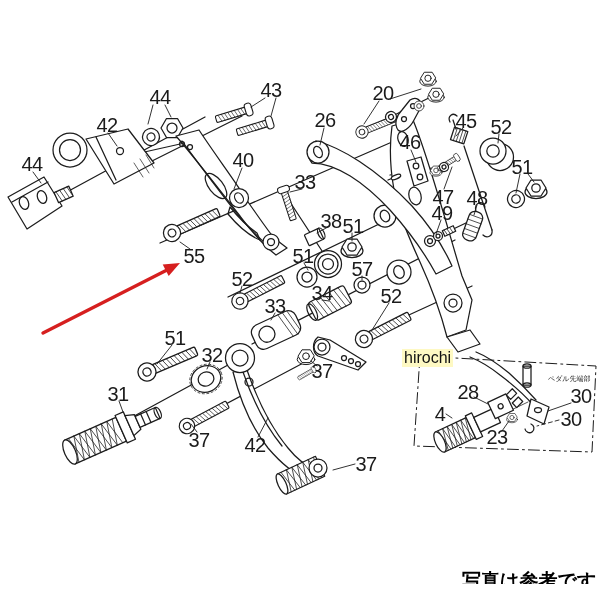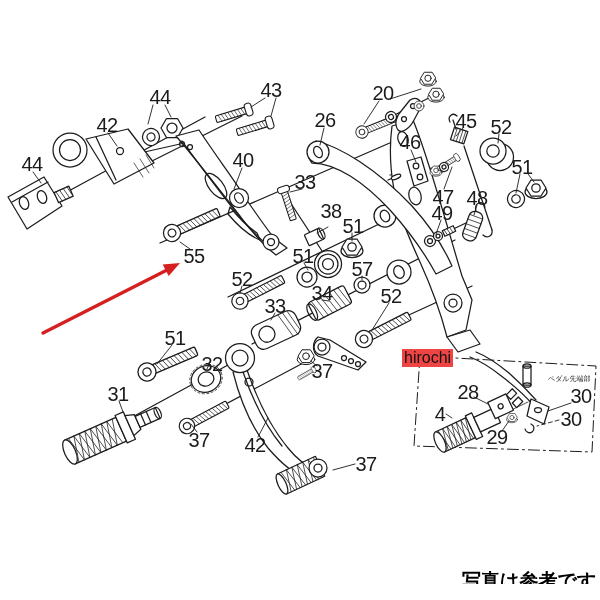--- a/index.html
+++ b/index.html
@@ -10,21 +10,21 @@
   #art .f{fill:#ffffff;}
   #art .hatch{stroke-width:0.7;}
   #art .thin{stroke-width:0.75;}
   #art .lead{stroke-width:0.9;}
   #art .chain{stroke-dasharray:11 4 2 4;stroke-width:1;}
   #art .dashlead{stroke-dasharray:4 3;stroke-width:0.9;}
   #art .arrow-line{stroke-width:3.4;}
   #art .arrow-head{stroke:none;fill:#d61f1f;}
   .lbl{position:absolute;transform:translate(-50%,-50%);font-size:20px;letter-spacing:-0.5px;
        color:#1b1b1b;white-space:nowrap;}
-  .watermark{position:absolute;font-size:16px;color:#111;background:#ef4444;padding:0 2px;
+  .watermark{position:absolute;font-size:16px;color:#111;background:#fef9c3;padding:0 2px;
              white-space:nowrap;}
   .inset-caption{position:absolute;font-size:7px;color:#111;white-space:nowrap;}
   .footer-note{position:absolute;font-size:19px;font-weight:600;color:#000;white-space:nowrap;}
 </style>
 </head>
 <body>
 
 <div class="stage">
 
 <svg id="art" width="600" height="600" viewBox="0 0 600 600">
@@ -327,39 +327,39 @@
 <div class="lbl" style="left:325px;top:120px">26</div>
 <div class="lbl" style="left:383px;top:93px">20</div>
 <div class="lbl" style="left:466px;top:121px">45</div>
 <div class="lbl" style="left:501px;top:127px">52</div>
 <div class="lbl" style="left:522px;top:167px">51</div>
 <div class="lbl" style="left:410px;top:142px">46</div>
 <div class="lbl" style="left:443px;top:197px">47</div>
 <div class="lbl" style="left:477px;top:198px">48</div>
 <div class="lbl" style="left:442px;top:213px">49</div>
 <div class="lbl" style="left:305px;top:182px">33</div>
-<div class="lbl" style="left:331px;top:211px">38</div>
+<div class="lbl" style="left:331px;top:221px">38</div>
 <div class="lbl" style="left:353px;top:226px">51</div>
 <div class="lbl" style="left:303px;top:256px">51</div>
 <div class="lbl" style="left:362px;top:269px">57</div>
 <div class="lbl" style="left:322px;top:293px">34</div>
 <div class="lbl" style="left:275px;top:306px">33</div>
 <div class="lbl" style="left:242px;top:279px">52</div>
 <div class="lbl" style="left:391px;top:296px">52</div>
 <div class="lbl" style="left:194px;top:256px">55</div>
 <div class="lbl" style="left:175px;top:338px">51</div>
-<div class="lbl" style="left:212px;top:364px">32</div>
+<div class="lbl" style="left:212px;top:355px">32</div>
 <div class="lbl" style="left:118px;top:394px">31</div>
 <div class="lbl" style="left:199px;top:440px">37</div>
 <div class="lbl" style="left:322px;top:371px">37</div>
 <div class="lbl" style="left:255px;top:445px">42</div>
 <div class="lbl" style="left:366px;top:464px">37</div>
 <div class="lbl" style="left:468px;top:392px">28</div>
 <div class="lbl" style="left:440px;top:414px">4</div>
-<div class="lbl" style="left:497px;top:437px">29</div>
+<div class="lbl" style="left:497px;top:437px">23</div>
 <div class="lbl" style="left:581px;top:396px">30</div>
 <div class="lbl" style="left:571px;top:419px">30</div>
 
 <div class="watermark" style="left:402px;top:349px">hirochi</div>
 <div class="inset-caption" style="left:548px;top:374px">ペダル先端部</div>
 <div class="footer-note" style="left:462px;top:568px">写真は参考です</div>
 
 </div>
 
 </body></html>

